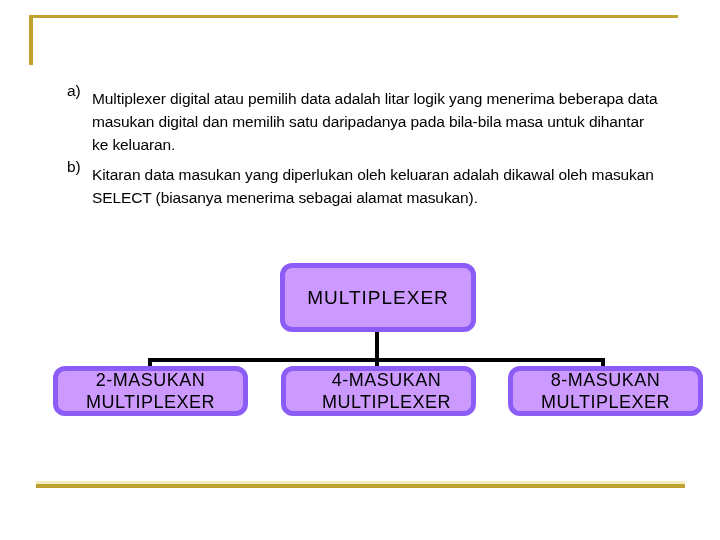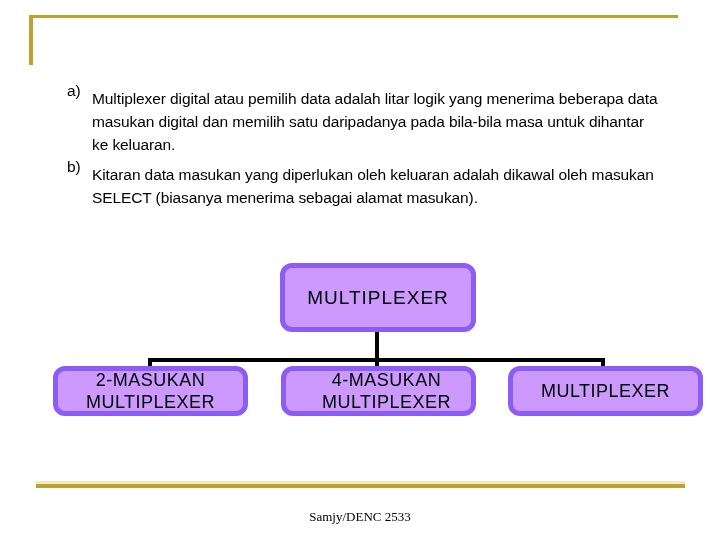--- a/index.html
+++ b/index.html
@@ -107,21 +107,21 @@
     <span>2-MASUKAN</span>
     <span>MULTIPLEXER</span>
   </div>
 
   <div class="node child-node child-2">
     <span>4-MASUKAN</span>
     <span>MULTIPLEXER</span>
   </div>
 
   <div class="node child-node child-3">
+    <span>8-MASUKAN</span>
     <span>MULTIPLEXER</span>
   </div>
 
   <div class="bottom-rule-light"></div>
   <div class="bottom-rule-dark"></div>
 
-  <div class="footer">Samjy/DENC 2533</div>
 
 </div>
 
 </body></html>

